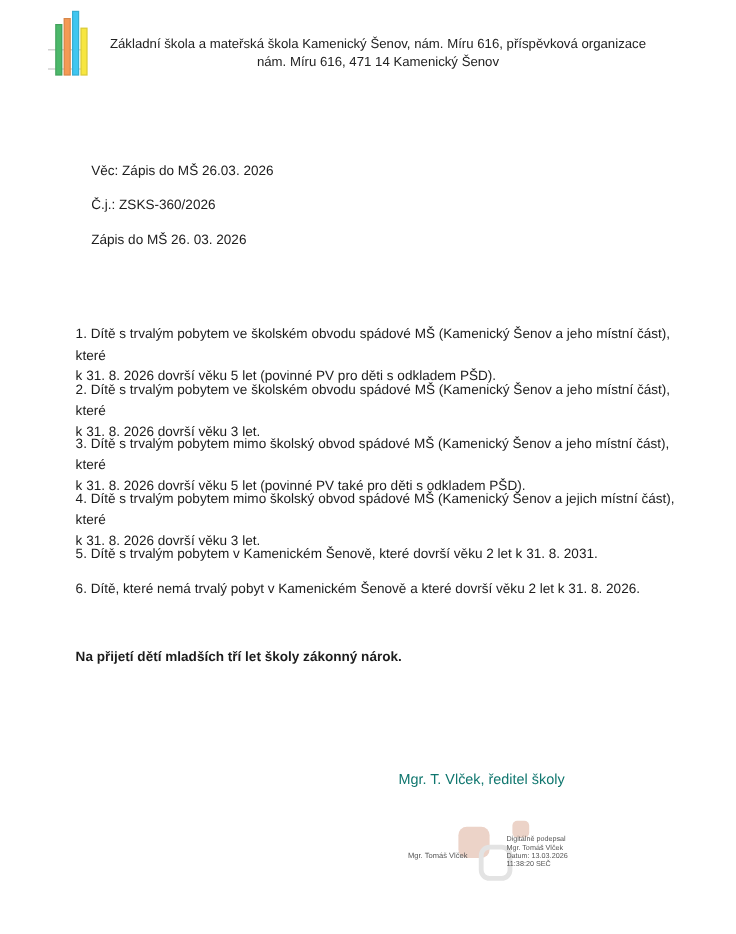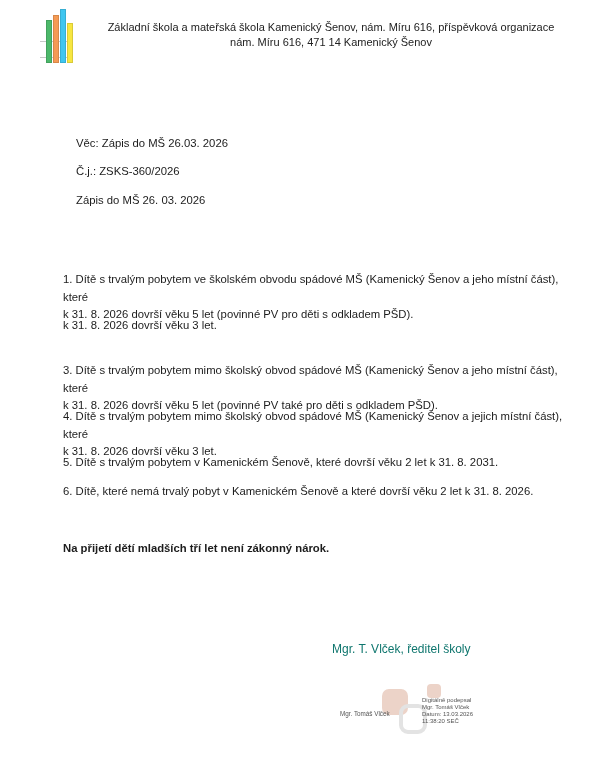--- a/index.html
+++ b/index.html
@@ -38,27 +38,26 @@
       box-sizing: border-box;
     }
     .logo .hline {
       position: absolute;
       height: 1px;
       background: #c8c8c8;
     }
     .header-text {
       position: absolute;
       left: 60px;
-      top: 20px;
+      top: 30px;
       width: 510px;
       text-align: center;
       font-size: 11px;
       line-height: 15px;
       color: #222;
-      padding-left: 16px;
     }
 
     
     .line {
       position: absolute;
       left: 76px;
       font-size: 11.3px;
       line-height: 17px;
       white-space: nowrap;
       color: #1c1c1c;
@@ -160,40 +159,41 @@
   <div class="line" style="top:135px;">Věc: Zápis do MŠ 26.03. 2026</div>
   <div class="line" style="top:163px;">Č.j.: ZSKS-360/2026</div>
   <div class="line" style="top:192px;">Zápis do MŠ 26. 03. 2026</div>
 
 
   <div class="para" style="top:271px;">
     <div>1. Dítě s trvalým pobytem ve školském obvodu spádové MŠ (Kamenický Šenov a jeho místní část), které</div>
     <div>k 31. 8. 2026 dovrší věku 5 let (povinné PV pro děti s odkladem PŠD).</div>
   </div>
   <div class="para" style="top:317px;">
+    <div>2. Dítě s trvalým pobytem ve školském obvodu spádové MŠ (Kamenický Šenov a jeho místní část), které</div>
     <div>k 31. 8. 2026 dovrší věku 3 let.</div>
   </div>
   <div class="para" style="top:362px;">
     <div>3. Dítě s trvalým pobytem mimo školský obvod spádové MŠ (Kamenický Šenov a jeho místní část), které</div>
     <div>k 31. 8. 2026 dovrší věku 5 let (povinné PV také pro děti s odkladem PŠD).</div>
   </div>
   <div class="para" style="top:408px;">
     <div>4. Dítě s trvalým pobytem mimo školský obvod spádové MŠ (Kamenický Šenov a jejich místní část), které</div>
     <div>k 31. 8. 2026 dovrší věku 3 let.</div>
   </div>
   <div class="para" style="top:454px;">
     <div>5. Dítě s trvalým pobytem v Kamenickém Šenově, které dovrší věku 2 let k 31. 8. 2031.</div>
   </div>
   <div class="para" style="top:483px;">
     <div>6. Dítě, které nemá trvalý pobyt v Kamenickém Šenově a které dovrší věku 2 let k 31. 8. 2026.</div>
   </div>
 
 
   <div class="para bold" style="top:540px;">
-    <div>Na přijetí dětí mladších tří let není zákonný nárok.</div>
+    <div>Na přijetí dětí mladších tří let školy zákonný nárok.</div>
   </div>
 
   <div class="signature">Mgr. T. Vlček, ředitel školy</div>
 
   <div class="stamp">
     <div class="shape1"></div>
     <div class="shape2"></div>
     <div class="ring"></div>
     <div class="name">Mgr. Tomáš Vlček</div>
     <div class="info">

